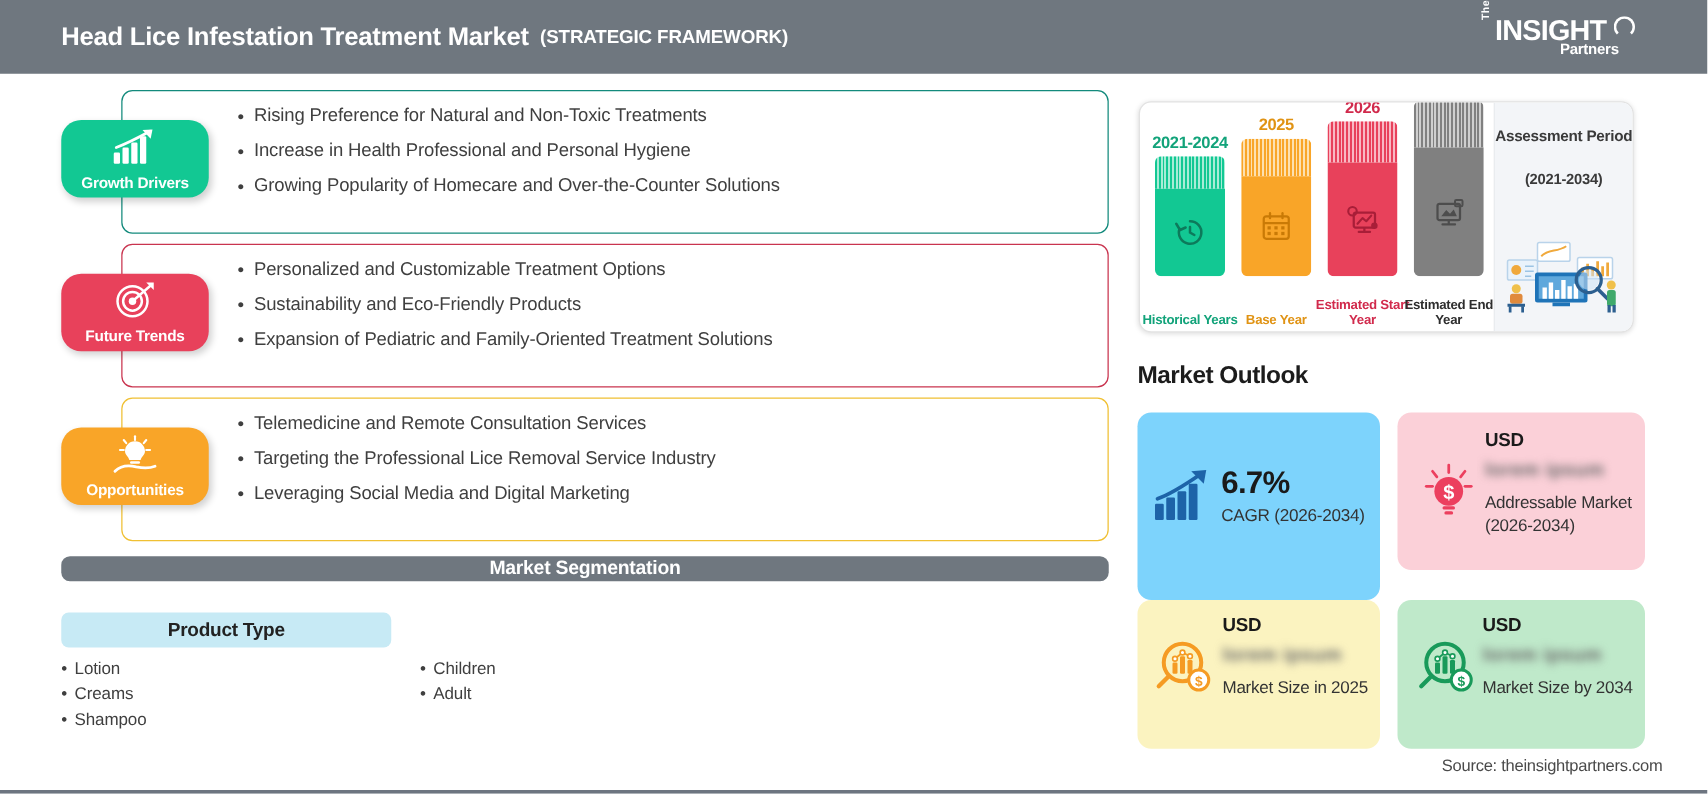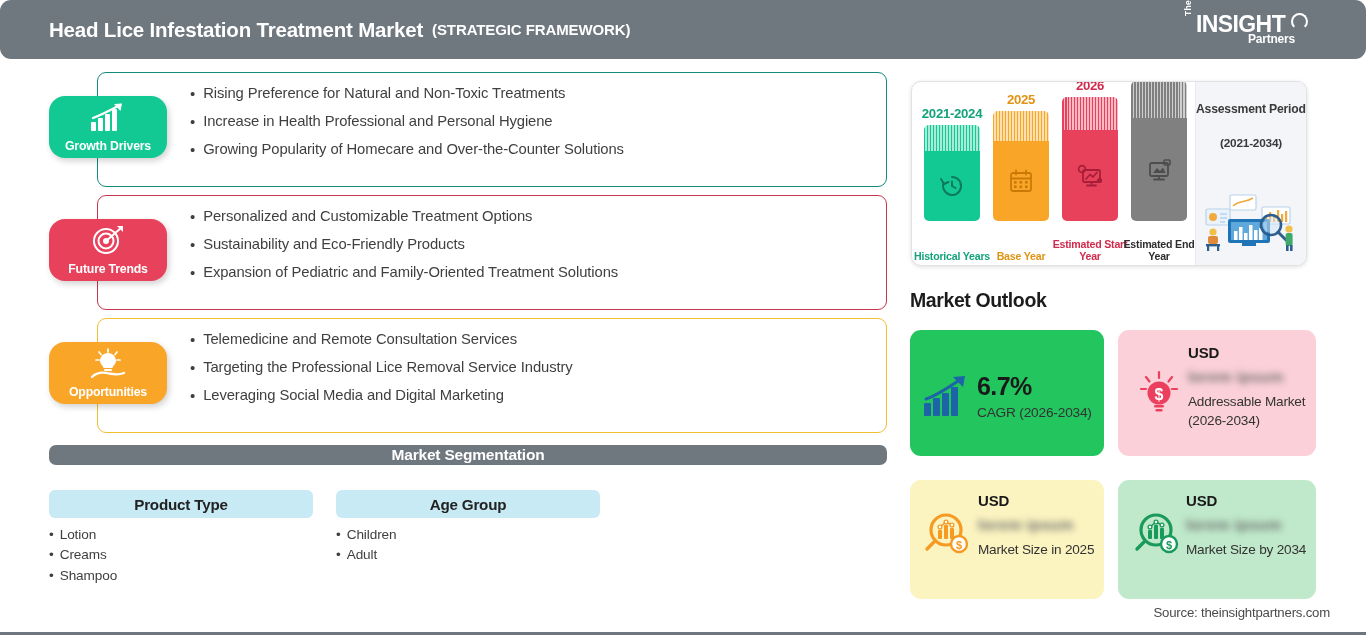--- a/index.html
+++ b/index.html
@@ -8,21 +8,21 @@
     font-family:"Liberation Sans", sans-serif;
     background:#ffffff;
     overflow:hidden;
     position:relative;
   }
   #page { position:relative; width:1366px; height:635px; background:#fff; border-bottom:3px solid #6d7580; }
 
   
   .header {
     position:absolute; left:0; top:0; width:1366px; height:59px;
-    background:#6f777f; display:flex; align-items:center;border-radius:11px;
+    background:#6f777f; display:flex; align-items:center;
   }
   .header-title {
     color:#ffffff; font-size:20.5px; font-weight:bold; margin-left:49px;
     letter-spacing:-0.2px; white-space:nowrap;
   }
   .header-sub {
     color:#ffffff; font-size:15px; font-weight:bold; margin-left:9px;
     letter-spacing:-0.1px; white-space:nowrap;
   }
   .logo { position:absolute; right:58px; top:10px; width:125px; height:40px; }
@@ -85,38 +85,38 @@
   .rcol { position:absolute; left:900px; top:59px; width:466px; height:576px; }
 
   .asmt {
     position:absolute; left:11px; top:22px; width:396px; height:185px;
     background:#fff; border:1px solid #e2e2e2; border-radius:10px;
     box-shadow:0 1px 4px rgba(0,0,0,0.13); overflow:hidden;
   }
   .asmt-left { position:absolute; left:0; top:0; width:285px; height:100%; }
   .asmt-right { position:absolute; right:0; top:0; width:111px; height:100%;
                 background:#f3f5f8; border-left:1px solid #e9ecef; }
-  .asmt-title { position:absolute; top:19px; left:0; width:100%; 
+  .asmt-title { position:absolute; top:19px; left:0; width:100%; text-align:center;
      font-size:12.2px; font-weight:bold; color:#3a3a3a; line-height:17px; letter-spacing:-0.2px; }
   .asmt-range { position:absolute; top:54px; left:0; width:100%; text-align:center;
      font-size:11.8px; font-weight:bold; color:#3a3a3a; letter-spacing:-0.2px; }
 
   .bar { position:absolute; bottom:44px; width:56px; border-radius:5px; overflow:hidden; }
   .bar .frost { width:100%; }
   .bar .solid { width:100%; display:flex; align-items:center; justify-content:center; }
   .bar-year { position:absolute; width:88px; left:50%; transform:translateX(-50%);
      text-align:center; font-size:13.2px; font-weight:bold; letter-spacing:-0.3px; }
   .bar-cap { position:absolute; bottom:2px; width:92px; left:50%; transform:translateX(-50%);
      text-align:center; font-size:10.6px; font-weight:bold; line-height:12.7px; letter-spacing:-0.2px; }
 
   .mo-title { position:absolute; left:10px; top:230px; font-size:19.5px; font-weight:bold;
      color:#1c1c1c; letter-spacing:-0.4px; }
 
   .mcard { position:absolute; border-radius:11px; }
-  .mcard.m0 { left:10px;  top:271px; width:194px; height:126px; background:#22c55e;padding-left:28px; }
+  .mcard.m0 { left:10px;  top:271px; width:194px; height:150px; background:#7dd3fc;padding-left:28px; }
   .mcard.m1 { left:218px; top:271px; width:198px; height:126px; background:#fbd0d8; }
   .mcard.m2 { left:10px;  top:421px; width:194px; height:119px; background:#fbf3c0; }
   .mcard.m3 { left:218px; top:421px; width:198px; height:119px; background:#bfe9ca; }
 
   .mc-ico { position:absolute; }
   .mcard.m0 .mc-ico { left:11px; top:45px; }
   .mcard.m1 .mc-ico { left:18px; top:40px; }
   .mcard.m2 .mc-ico { left:12px; top:31px; }
   .mcard.m3 .mc-ico { left:14px; top:31px; }
 
@@ -256,23 +256,20 @@
       </span>
       <span class="badge-label">Opportunities</span>
     </div>
 
     <div class="segbar">
       <span>Market Segmentation</span>
     </div>
 
     <div class="segcat c0">
       <span>Product Type</span>
-    </div>
-    <div class="segcat c1">
-      <span>Age Group</span>
     </div>
 
     <div class="seglist l0">
       <div class="it">
           <span class="dot">•</span>
           <span>Lotion</span>
         </div>
       <div class="it">
           <span class="dot">•</span>
           <span>Creams</span>

